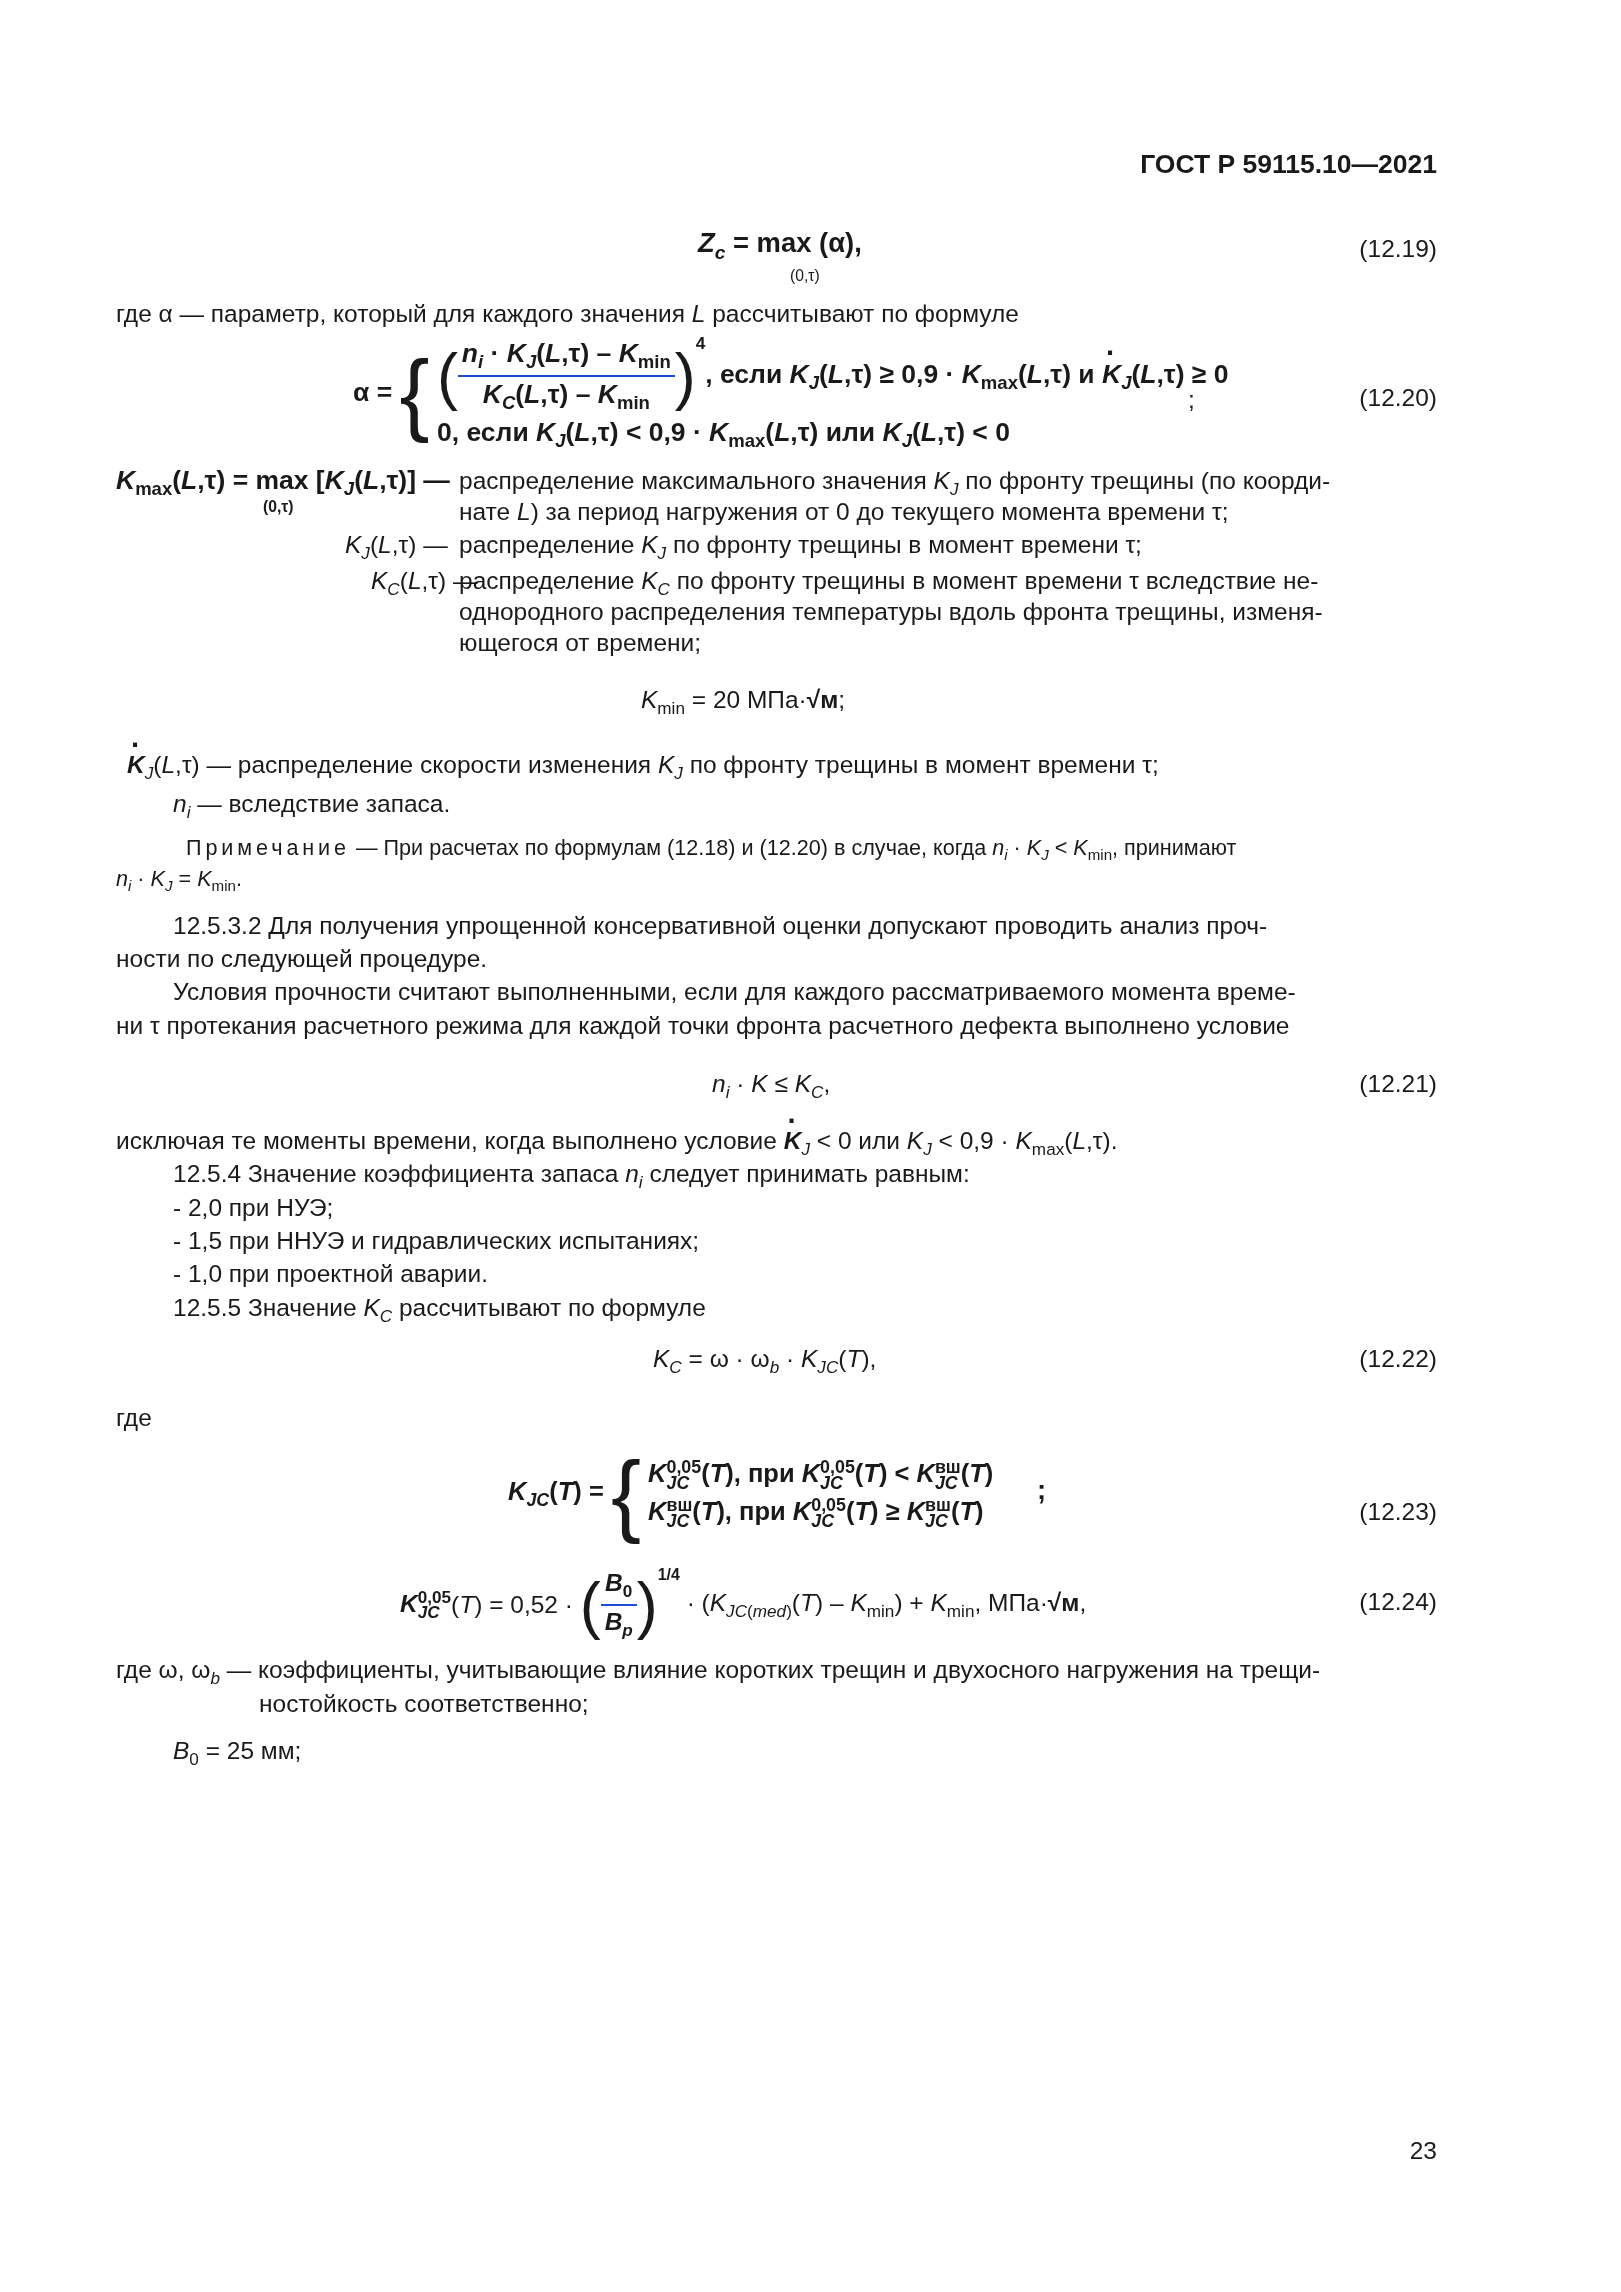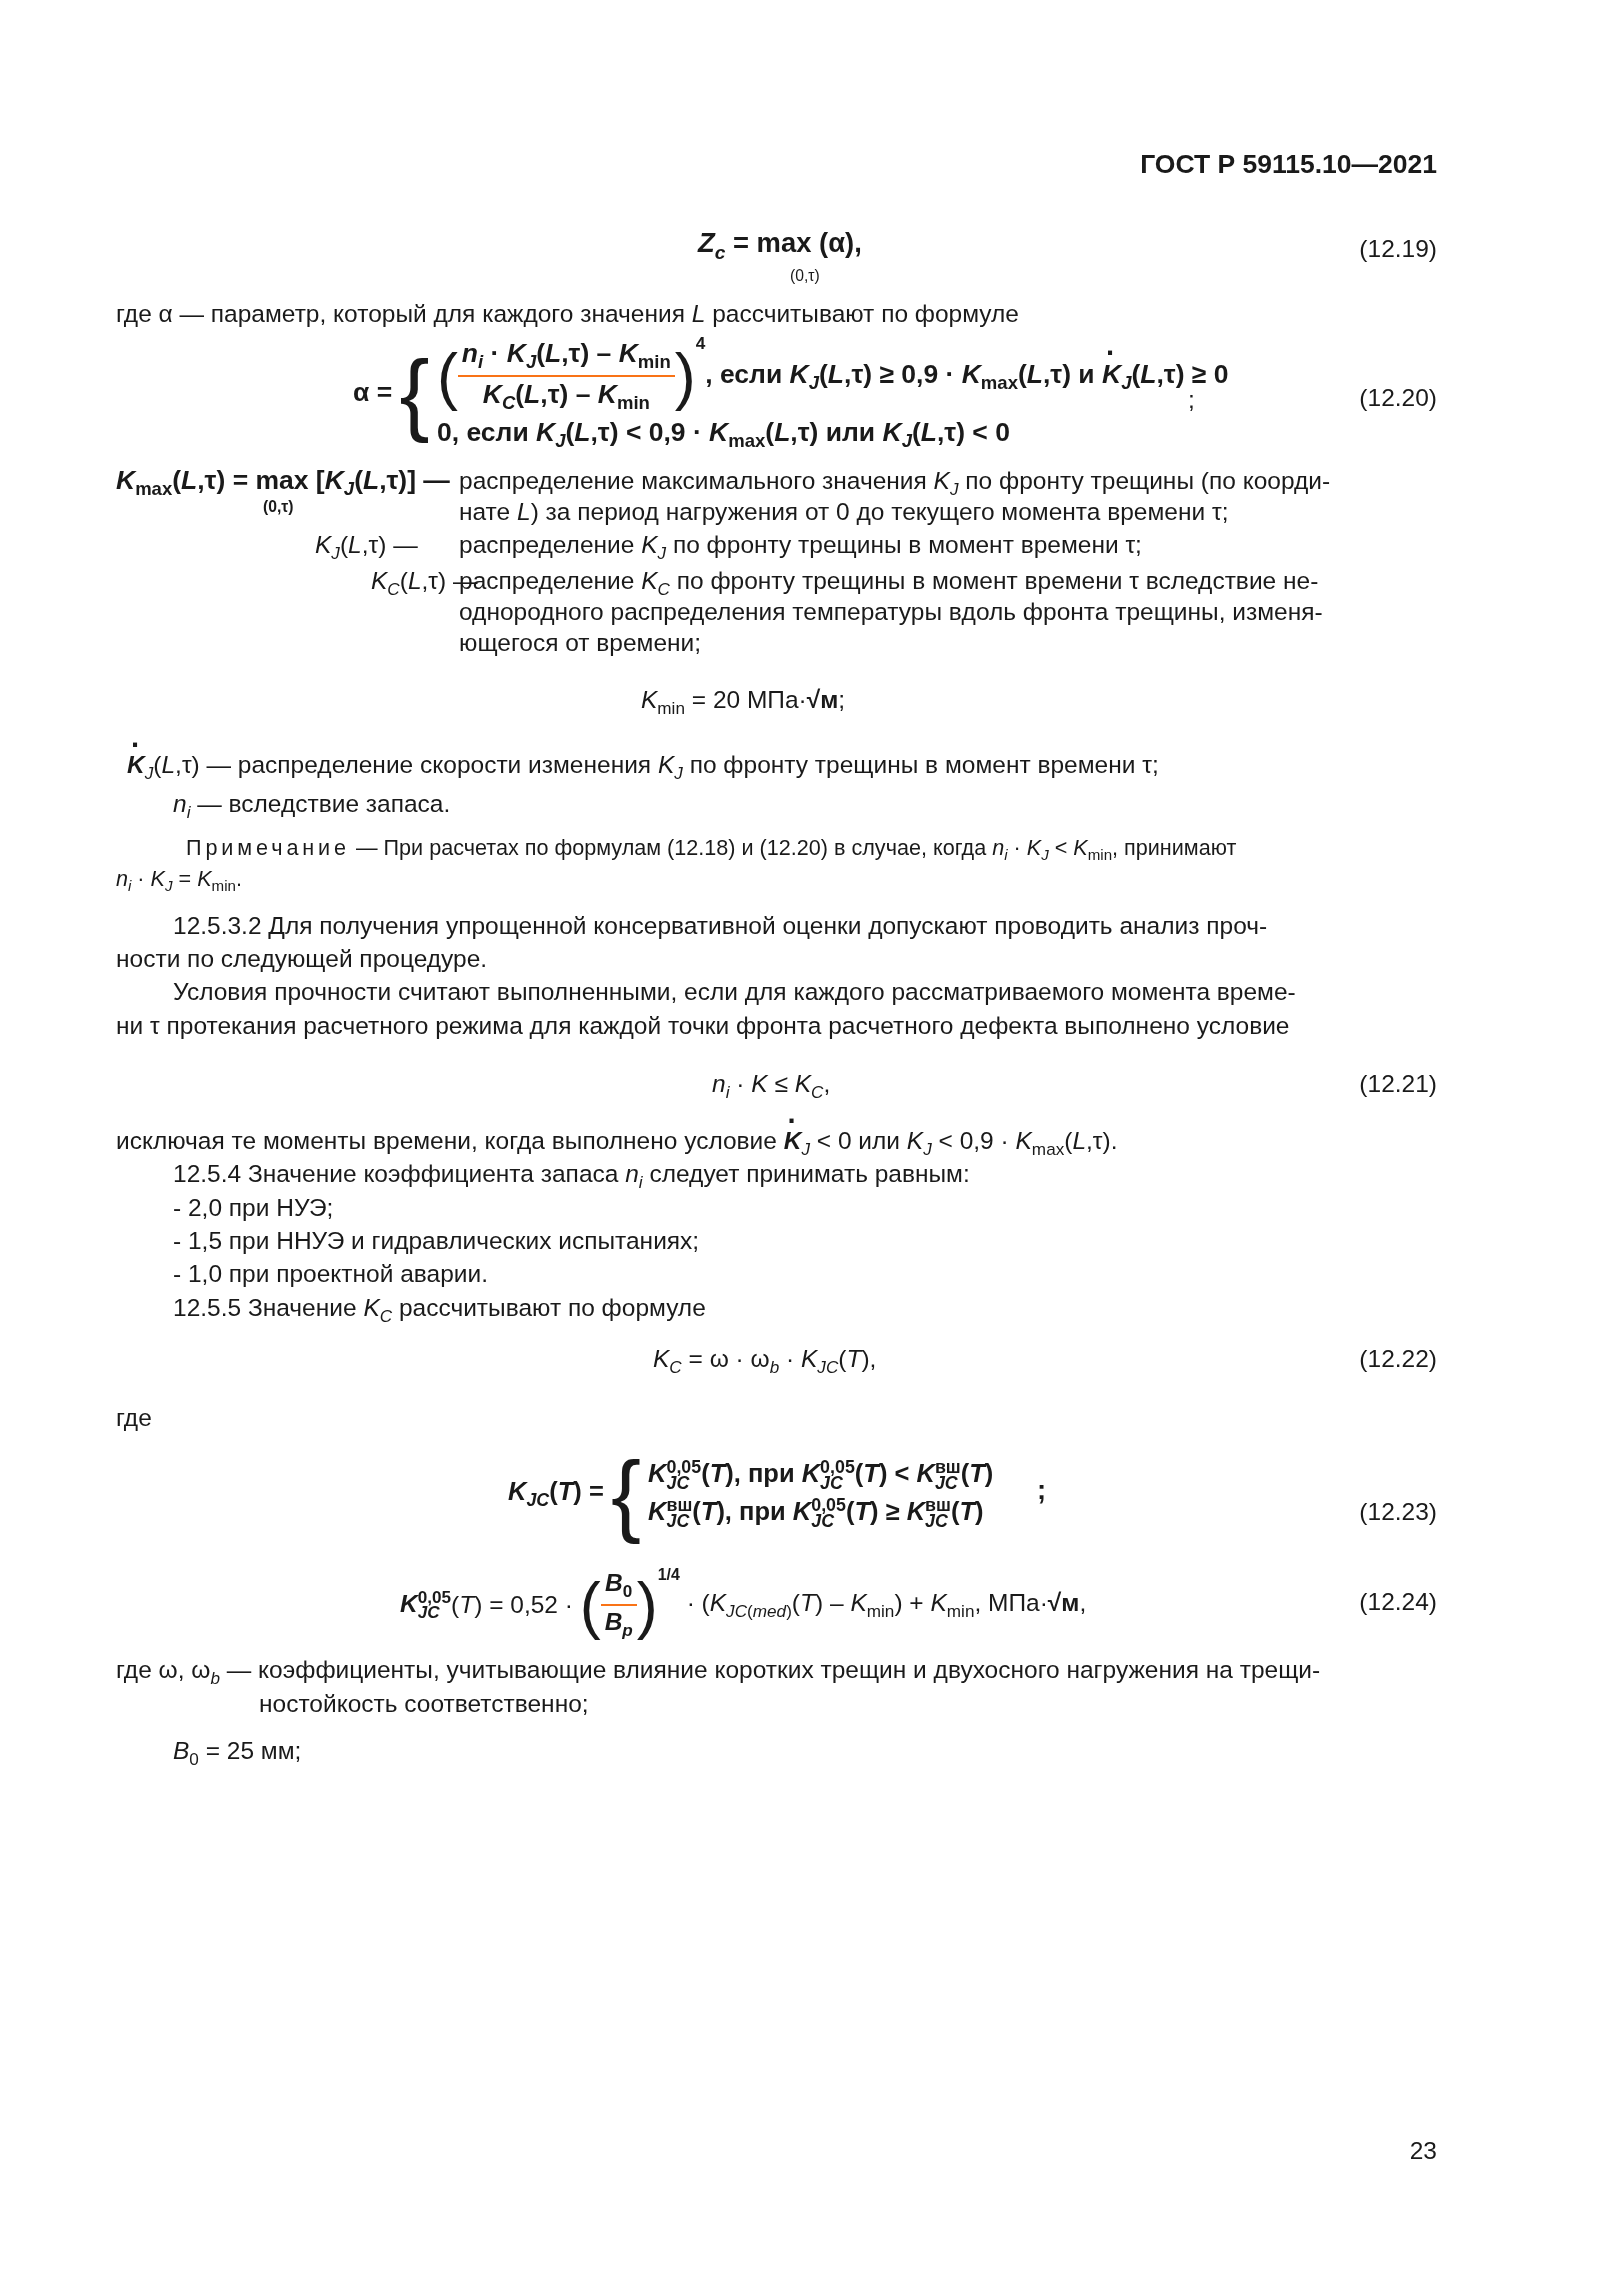--- a/index.html
+++ b/index.html
@@ -6,21 +6,21 @@
   body { width:1621px; height:2293px; position:relative; font-family:"Liberation Sans", sans-serif; color:#1a1a1a; font-size:24.5px; }
   .abs { position:absolute; }
   .hdr { right:184px; top:149px; font-weight:bold; font-size:26.5px; }
   .eqno { position:absolute; right:184px; }
   .line { position:absolute; white-space:nowrap; }
   i, .it { font-style:italic; }
   sub { font-size:0.7em; vertical-align:-0.35em; }
   sup { font-size:0.65em; vertical-align:0.6em; }
   .bold { font-weight:bold; }
   .frac { display:inline-block; vertical-align:middle; text-align:center; }
-  .frac .num { display:block; border-bottom:2px solid #f97316; padding:0 3.9px 2px; }
+  .frac .num { display:block; border-bottom:2px solid #1d4ed8; padding:0 3.9px 2px; }
   .frac .den { display:block; padding:2px 3.9px 0; }
   .paren { font-size:63px; vertical-align:middle; font-weight:normal; line-height:1; }
   .brace { font-size:90px; vertical-align:middle; line-height:1; font-weight:normal; }
   .cases { display:inline-block; vertical-align:middle; }
   .under { position:absolute; font-size:15.7px; }
   .spaced { letter-spacing:3.9px; }
   .small { font-size:21.6px; }
   .dot { position:relative; display:inline-block; }
   .dot::before { content:"·"; position:absolute; left:3.9px; top:-21.6px; font-size:29px; font-weight:bold; }
   .sqrt { font-weight:bold; }
@@ -57,21 +57,21 @@
 <div class="abs" style="left:1188px; top:386px;">;</div>
 <div class="eqno" style="top:384px;">(12.20)</div>
 
 <div class="line bold" style="left:116px; top:465px; font-size:26.5px;">
   <i>K</i><sub>max</sub>(<i>L</i>,τ) = max [<i>K<sub>J</sub></i>(<i>L</i>,τ)] —
 </div>
 <div class="under bold" style="left:263px; top:498px;">(0,τ)</div>
 <div class="line" style="left:459px; top:467px;">распределение максимального значения <i>K<sub>J</sub></i> по фронту трещины (по коорди-</div>
 <div class="line" style="left:459px; top:498px;">нате <i>L</i>) за период нагружения от 0 до текущего момента времени τ;</div>
 
-<div class="line" style="left:315px; top:531px;"><i>K<sub>J</sub></i>(<i>L</i>,τ) —</div>
+<div class="line" style="left:345px; top:531px;"><i>K<sub>J</sub></i>(<i>L</i>,τ) —</div>
 <div class="line" style="left:459px; top:531px;">распределение <i>K<sub>J</sub></i> по фронту трещины в момент времени τ;</div>
 
 <div class="line" style="left:323px; top:567px;margin-left:48px;"><i>K<sub>C</sub></i>(<i>L</i>,τ) —</div>
 <div class="line" style="left:459px; top:567px;">распределение <i>K<sub>C</sub></i> по фронту трещины в момент времени τ вследствие не-</div>
 <div class="line" style="left:459px; top:598px;">однородного распределения температуры вдоль фронта трещины, изменя-</div>
 <div class="line" style="left:459px; top:629px;">ющегося от времени;</div>
 
 <div class="line" style="left:641px; top:686px;">
   <i>K</i><sub>min</sub><span> = 20 МПа·</span><span class="sqrt">√м</span><span>;</span>
 </div>

